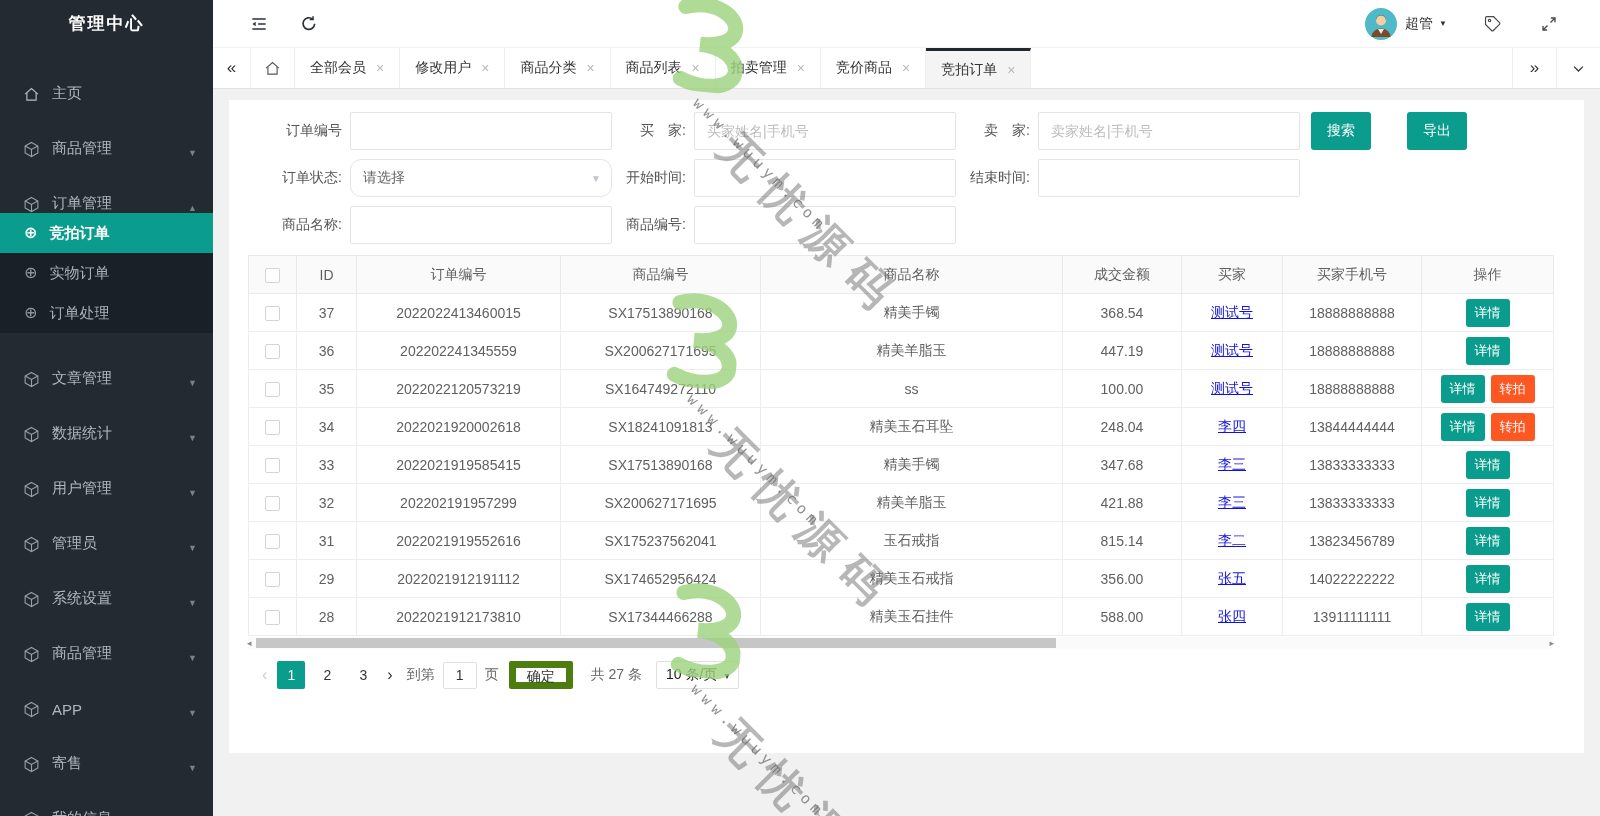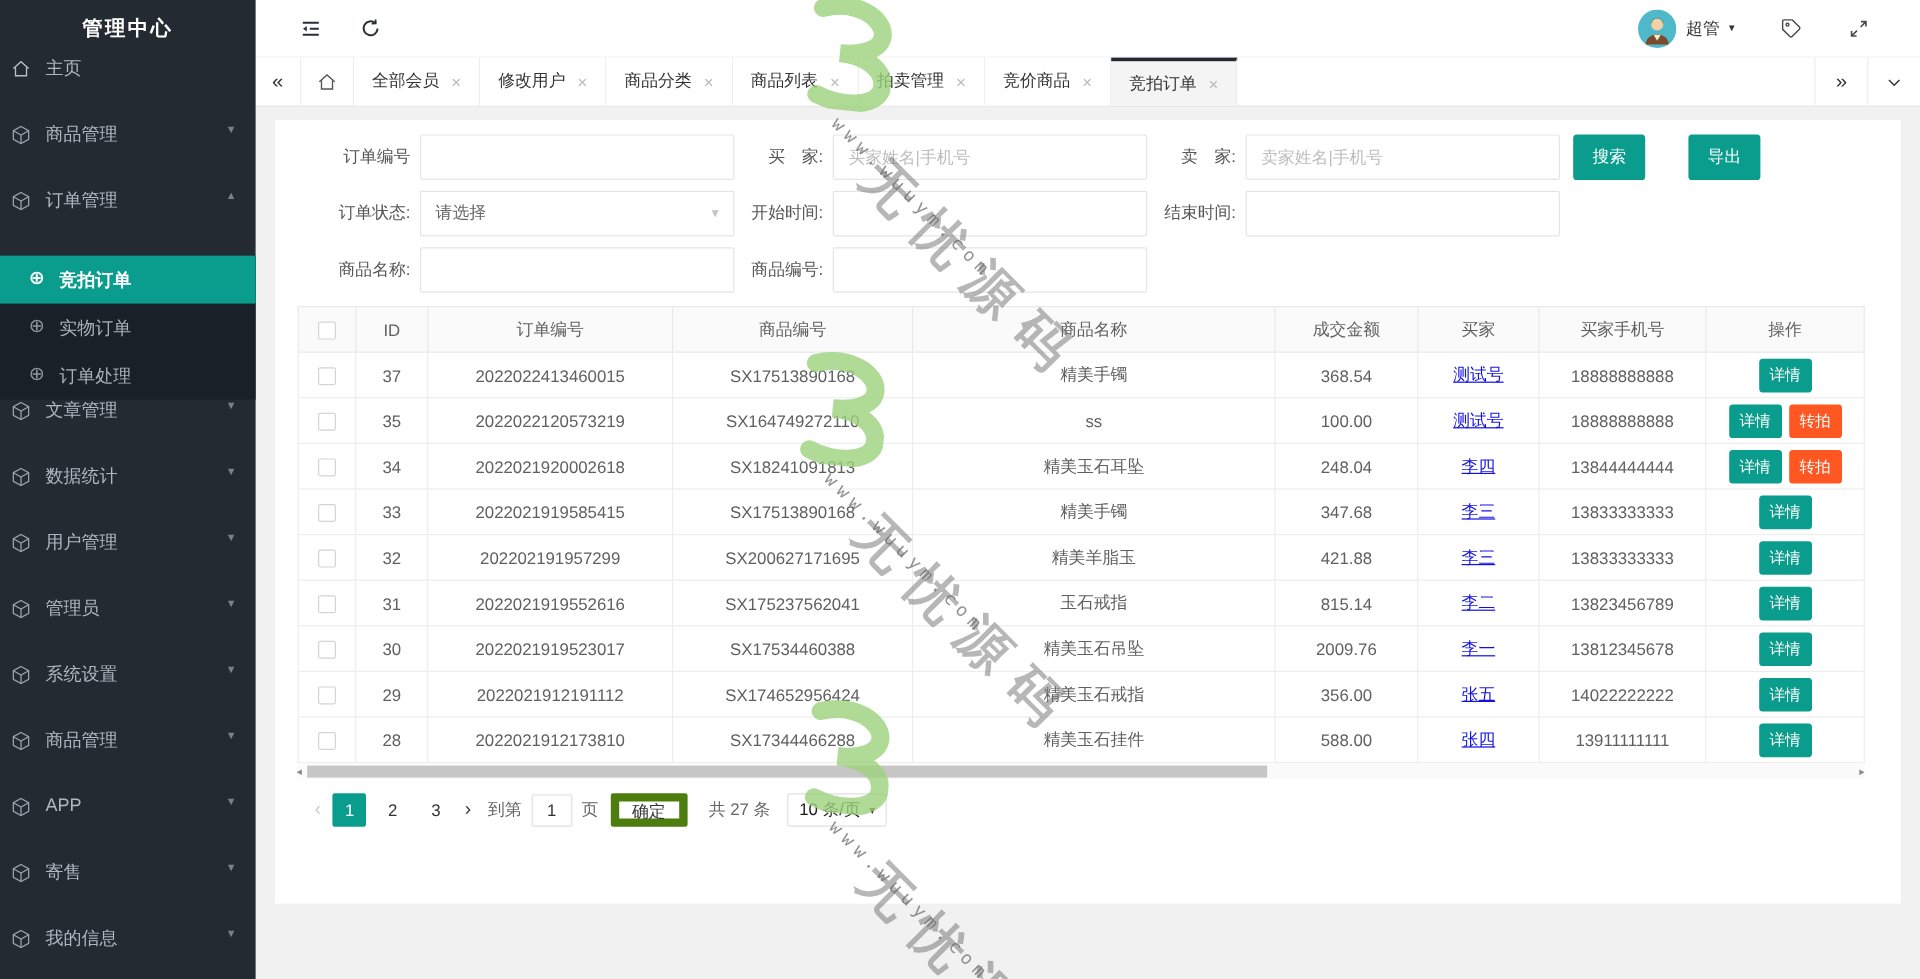--- a/index.html
+++ b/index.html
@@ -2,21 +2,21 @@
 <html><head>
 <meta charset="utf-8">
 <style>
   *{box-sizing:border-box;margin:0;padding:0}
   html,body{width:1600px;height:816px;overflow:hidden;font-family:"Liberation Sans","DejaVu Sans",sans-serif}
   body{position:relative;background:#f1f1f1}
   
   .sidebar{position:absolute;left:0;top:0;bottom:0;width:213px;background:#242a32;z-index:5}
   .sb-title{height:48px;line-height:48px;text-align:center;color:#fff;font-size:17px;font-weight:bold;letter-spacing:2px}
   .sb-menu{margin-top:0}
-  .sb-item{position:relative;height:55px;display:flex;align-items:flex-start;padding-left:8px;color:#aeb7c0;font-size:15px;cursor:pointer}
+  .sb-item{position:relative;height:55px;display:flex;align-items:flex-end;padding-left:22px;color:#aeb7c0;font-size:15px;cursor:pointer}
   .sb-ico{display:inline-flex;width:18px;height:18px;margin-right:12px;align-items:center;justify-content:center}
   .sb-chev{position:absolute;right:16px;font-size:9px;color:#78828c}
   .sb-sub{background:#1a2027}
   .sb-sub-item{height:40px;display:flex;align-items:center;padding-left:24px;color:#a8b1b9;font-size:15px;cursor:pointer}
   .sb-plus{font-size:16px;margin-right:12px;color:#8d969e;line-height:1}
   .sb-sub-item.active{background:#0a9c8c;color:#fff;font-weight:bold}
   .sb-sub-item.active .sb-plus{color:#fff}
   
   .main{position:absolute;left:213px;top:0;right:0;bottom:0;background:#f1f1f1}
   .toolbar{height:48px;background:#fff;display:flex;align-items:center;border-bottom:1px solid #f3f3f3}
@@ -38,21 +38,21 @@
   .tab-right{margin-left:auto;display:flex}
   .tab-ctrl.rt{border-right:none;border-left:1px solid #eee;width:44px}
   
   .content{position:absolute;top:89px;left:0;right:0;bottom:0;background:#f1f1f1}
   .card{margin:11px 16px;background:#fff;height:653px;padding:12px 10px 0 19px;position:relative}
   .frow{display:flex;align-items:center;height:38px;margin-bottom:9px}
   .flabel{width:94px;text-align:right;color:#555;font-size:14px;margin-right:8px;white-space:pre}
   .flabel2{width:64px;text-align:right;color:#555;font-size:14px;margin-left:10px;margin-right:8px;white-space:pre}
   .finput{width:262px;height:38px;border:1px solid #e5e5e5;border-radius:2px;padding:0 12px;font-size:14px;color:#333;outline:none}
   .finput::placeholder{color:#bdbdbd}
-  .fselect{width:262px;height:38px;border:1px solid #e5e5e5;border-radius:0;padding:0 10px 0 12px;font-size:14px;color:#666;display:flex;align-items:center;justify-content:space-between;cursor:pointer;background:#fff}
+  .fselect{width:262px;height:38px;border:1px solid #e5e5e5;border-radius:11px;padding:0 10px 0 12px;font-size:14px;color:#666;display:flex;align-items:center;justify-content:space-between;cursor:pointer;background:#fff}
   .fselect .caret{color:#c0c4cc;font-size:10px}
   .btn{height:38px;border:none;border-radius:3px;background:#0a9c8c;color:#fff;font-size:14px;padding:0 16px;cursor:pointer}
   .btn.search{margin-left:11px}
   .btn.export{margin-left:36px}
   
   table{border-collapse:collapse;table-layout:fixed;width:1305px;margin-top:11px}
   th{background:#fafafa;height:38px;font-weight:normal;color:#5f5f5f;font-size:14px;border:1px solid #e9e9e9;text-align:center}
   td{height:38px;color:#606060;font-size:14px;border:1px solid #ededed;text-align:center;background:#fff;overflow:hidden;white-space:nowrap}
   input[type=checkbox]{appearance:none;-webkit-appearance:none;width:15px;height:15px;border:1px solid #d4d4d4;border-radius:2px;background:#fff;vertical-align:middle;cursor:pointer}
   td a{color:#1212e0;text-decoration:underline;cursor:pointer}
@@ -376,20 +376,31 @@
               <td>2022022413460015</td>
               <td>SX17513890168</td>
               <td>精美手镯</td>
               <td>368.54</td>
               <td><a>测试号</a></td>
               <td>18888888888</td>
               <td><button class="abtn">详情</button></td>
             </tr>
             <tr>
               <td><input type="checkbox" style=""></td>
+              <td>36</td>
+              <td>202202241345559</td>
+              <td>SX200627171695</td>
+              <td>精美羊脂玉</td>
+              <td>447.19</td>
+              <td><a>测试号</a></td>
+              <td>18888888888</td>
+              <td><button class="abtn">详情</button></td>
+            </tr>
+            <tr>
+              <td><input type="checkbox" style=""></td>
               <td>35</td>
               <td>2022022120573219</td>
               <td>SX164749272110</td>
               <td>ss</td>
               <td>100.00</td>
               <td><a>测试号</a></td>
               <td>18888888888</td>
               <td><button class="abtn">详情</button><button class="abtn resell">转拍</button></td>
             </tr>
             <tr>
@@ -427,31 +438,20 @@
             </tr>
             <tr>
               <td><input type="checkbox" style=""></td>
               <td>31</td>
               <td>2022021919552616</td>
               <td>SX175237562041</td>
               <td>玉石戒指</td>
               <td>815.14</td>
               <td><a>李二</a></td>
               <td>13823456789</td>
-              <td><button class="abtn">详情</button></td>
-            </tr>
-            <tr>
-              <td><input type="checkbox" style=""></td>
-              <td>30</td>
-              <td>2022021919523017</td>
-              <td>SX17534460388</td>
-              <td>精美玉石吊坠</td>
-              <td>2009.76</td>
-              <td><a>李一</a></td>
-              <td>13812345678</td>
               <td><button class="abtn">详情</button></td>
             </tr>
             <tr>
               <td><input type="checkbox" style=""></td>
               <td>29</td>
               <td>2022021912191112</td>
               <td>SX174652956424</td>
               <td>精美玉石戒指</td>
               <td>356.00</td>
               <td><a>张五</a></td>

